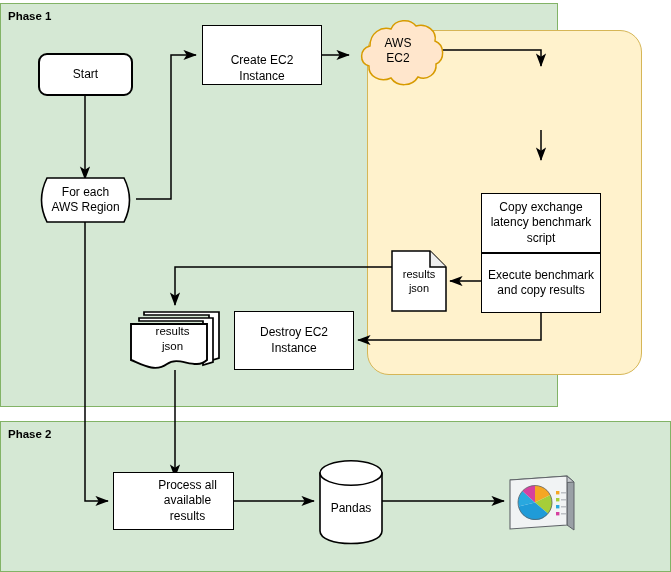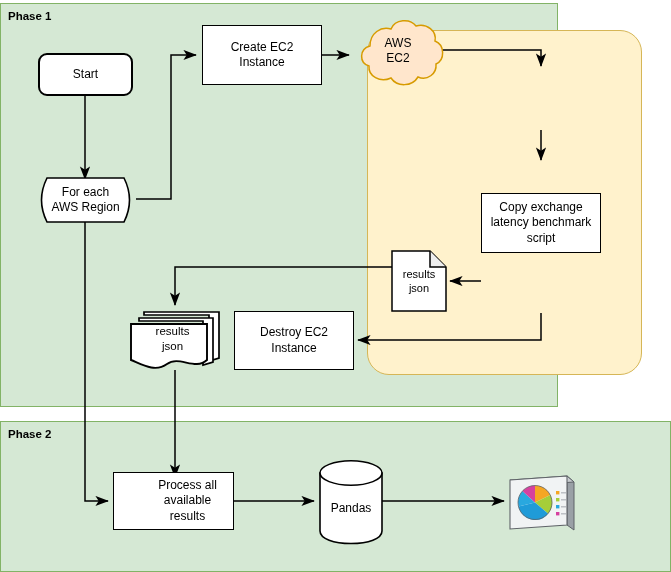--- a/index.html
+++ b/index.html
@@ -144,21 +144,21 @@
   <div class="svg-node" style="left:35px; top:177px; width:101px; height:46px;">
     <svg width="101" height="46" viewBox="0 0 101 46">
       <path d="M12,1 Q1,23 12,45 L89,45 Q100,23 89,1 Z" fill="#ffffff" stroke="#000000" stroke-width="1.6"></path>
     </svg>
   </div>
   <div class="node loop-shape" style="left:35px; top:177px; width:101px; height:46px;">
     <span class="node-text">For each
 AWS Region</span>
   </div>
 
-  <div class="node rect" style="left:202px; top:25px; width:120px; height:60px;">
+  <div class="node rect" style="left:202px; top:25px; width:120px; height:60px;align-items:flex-end;">
     <span class="node-text">Create EC2
 Instance</span>
   </div>
 
   <div class="svg-node" style="left:348px; top:16px; width:100px; height:76px;">
     <svg width="100" height="76" viewBox="0 0 100 76">
       <path d="M22,30
                C22,17 33,10 43,13
                C47,3 62,2 68,10
                C79,7 89,15 87,25
@@ -174,20 +174,24 @@
 EC2</span>
   </div>
 
 
   <div class="node rect" style="left:481px; top:165px; width:120px; height:60px;margin-top:28px;">
     <span class="node-text">Copy exchange
 latency benchmark
 script</span>
   </div>
 
+  <div class="node rect" style="left:481px; top:253px; width:120px; height:60px;">
+    <span class="node-text">Execute benchmark
+and copy results</span>
+  </div>
 
   <div class="svg-node" style="left:391px; top:250px; width:56px; height:62px;">
     <svg width="56" height="62" viewBox="0 0 56 62">
       <path d="M1,1 L39,1 L55,17 L55,61 L1,61 Z" fill="#ffffff" stroke="#000000" stroke-width="1.5"></path>
       <path d="M39,1 L39,17 L55,17" fill="#eeeeee" stroke="#000000" stroke-width="1.5"></path>
     </svg>
   </div>
   <div class="node loop-shape" style="left:391px; top:250px; width:56px; height:62px; font-size:11px;">
     <span class="node-text">results
 json</span>

